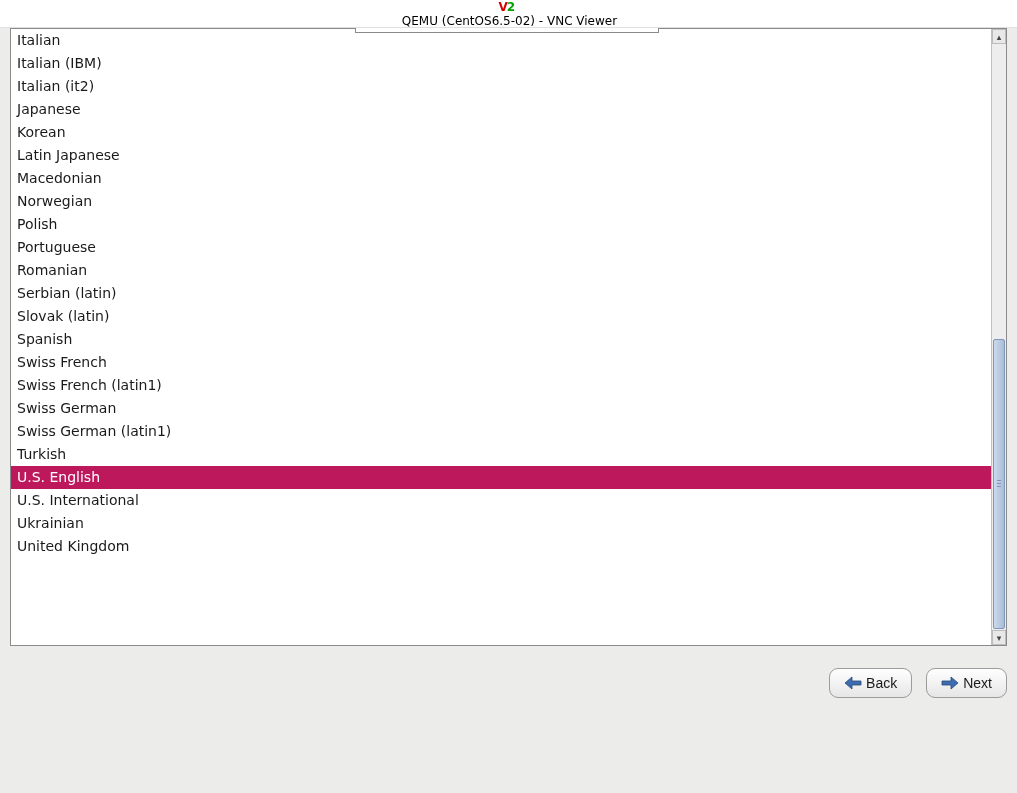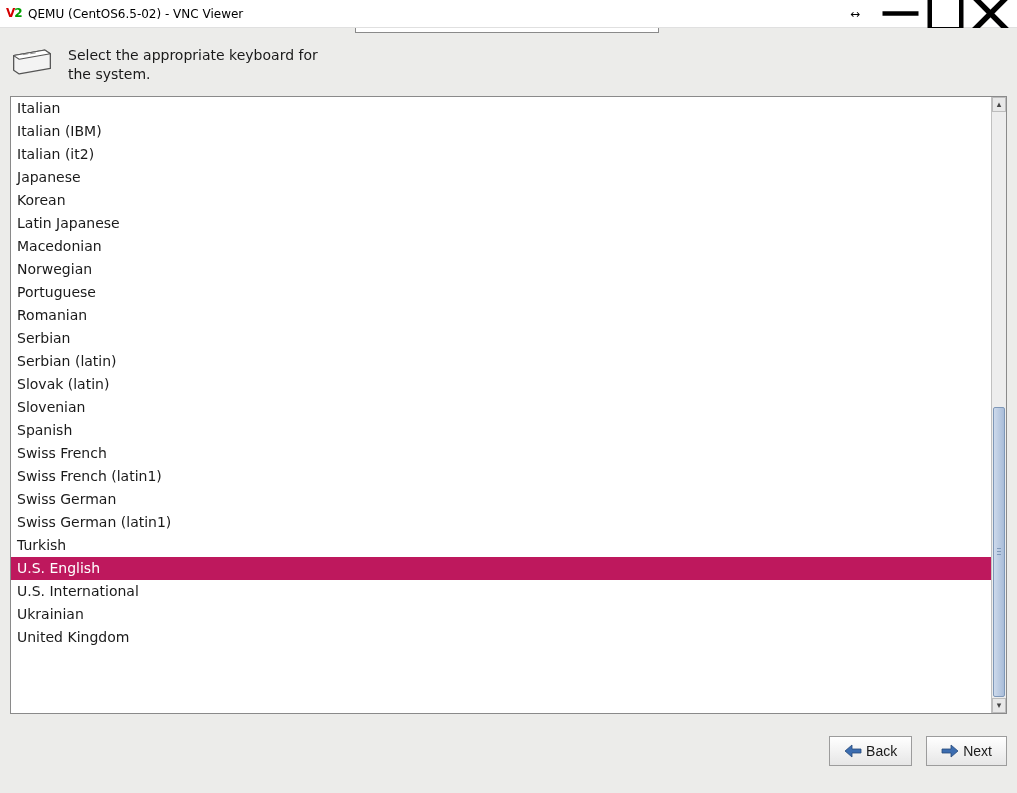--- a/index.html
+++ b/index.html
@@ -15,20 +15,21 @@
   
   .titlebar {
     height: 28px;
     display: flex;
     align-items: center;
     padding: 0 4px 0 6px;
     background: #ffffff;
     border-bottom: 1px solid #e0e0e0;
     font-size: 12px;
     color: #000;
+    flex-direction: column;
   }
   .titlebar .app-icon {
     width: 16px; height: 16px;
     margin-right: 6px;
     font-weight: bold;
     font-size: 12px;
     letter-spacing: -1px;
   }
   .titlebar .app-icon .v { color: #d40000; }
   .titlebar .app-icon .c { color: #00a000; }
@@ -151,21 +152,21 @@
     justify-content: flex-end;
     gap: 14px;
     background: #ececea;
   }
   .btn {
     display:flex;
     align-items:center;
     gap:4px;
     padding: 4px 14px;
     border: 1px solid #9c9c9c;
-    border-radius: 0;
+    border-radius: 9px;
     background: linear-gradient(to bottom,#ffffff,#e6e6e6);
     font-size: 14px;
     color:#1a1a1a;
     cursor: pointer;
     height: 30px;
   }
   .btn .arrow-ico { width:18px; height:14px; }
   .btn .arrow-ico svg { width:100%; height:100%; display:block; }
 </style>
 </head>
@@ -196,48 +197,36 @@
 
 <div class="cursor-overlay">
   <svg width="14" height="18" viewBox="0 0 14 18">
       <path d="M0 0 L0 14 L3.5 11 L6 17 L8 16 L5.5 10 L10 10 Z" fill="#000" stroke="#fff" stroke-width="0.6"></path>
     </svg>
 </div>
 
 <div class="content">
   <div class="top-border-remnant"></div>
 
-  <div class="header">
-    <div class="kbicon">
-      <svg viewBox="0 0 48 34">
-        <path d="M4 10 L38 4 L44 8 L44 24 L10 30 L4 26 Z" fill="#f3f3f3" stroke="#555" stroke-width="1.4" stroke-linejoin="round"></path>
-        <path d="M4 10 L38 4 L44 8 L10 14 Z" fill="#ffffff" stroke="#555" stroke-width="1.2" stroke-linejoin="round"></path>
-        <line x1="14" y1="9" x2="20" y2="8" stroke="#888" stroke-width="1"></line>
-        <line x1="22" y1="8" x2="28" y2="7" stroke="#888" stroke-width="1"></line>
-      </svg>
-    </div>
-    <div class="prompt">Select the appropriate keyboard for the system.</div>
-  </div>
 
   <div class="list-wrap">
     <div class="list" id="kb-list">
         <div class="item">Italian</div>
         <div class="item">Italian (IBM)</div>
         <div class="item">Italian (it2)</div>
         <div class="item">Japanese</div>
         <div class="item">Korean</div>
         <div class="item">Latin Japanese</div>
         <div class="item">Macedonian</div>
         <div class="item">Norwegian</div>
+        <div class="item">Polish</div>
         <div class="item">Portuguese</div>
         <div class="item">Romanian</div>
-        <div class="item">Serbian</div>
         <div class="item">Serbian (latin)</div>
         <div class="item">Slovak (latin)</div>
-        <div class="item">Slovenian</div>
         <div class="item">Spanish</div>
         <div class="item">Swiss French</div>
         <div class="item">Swiss French (latin1)</div>
         <div class="item">Swiss German</div>
         <div class="item">Swiss German (latin1)</div>
         <div class="item">Turkish</div>
         <div class="item selected">U.S. English</div>
         <div class="item">U.S. International</div>
         <div class="item">Ukrainian</div>
         <div class="item">United Kingdom</div>

